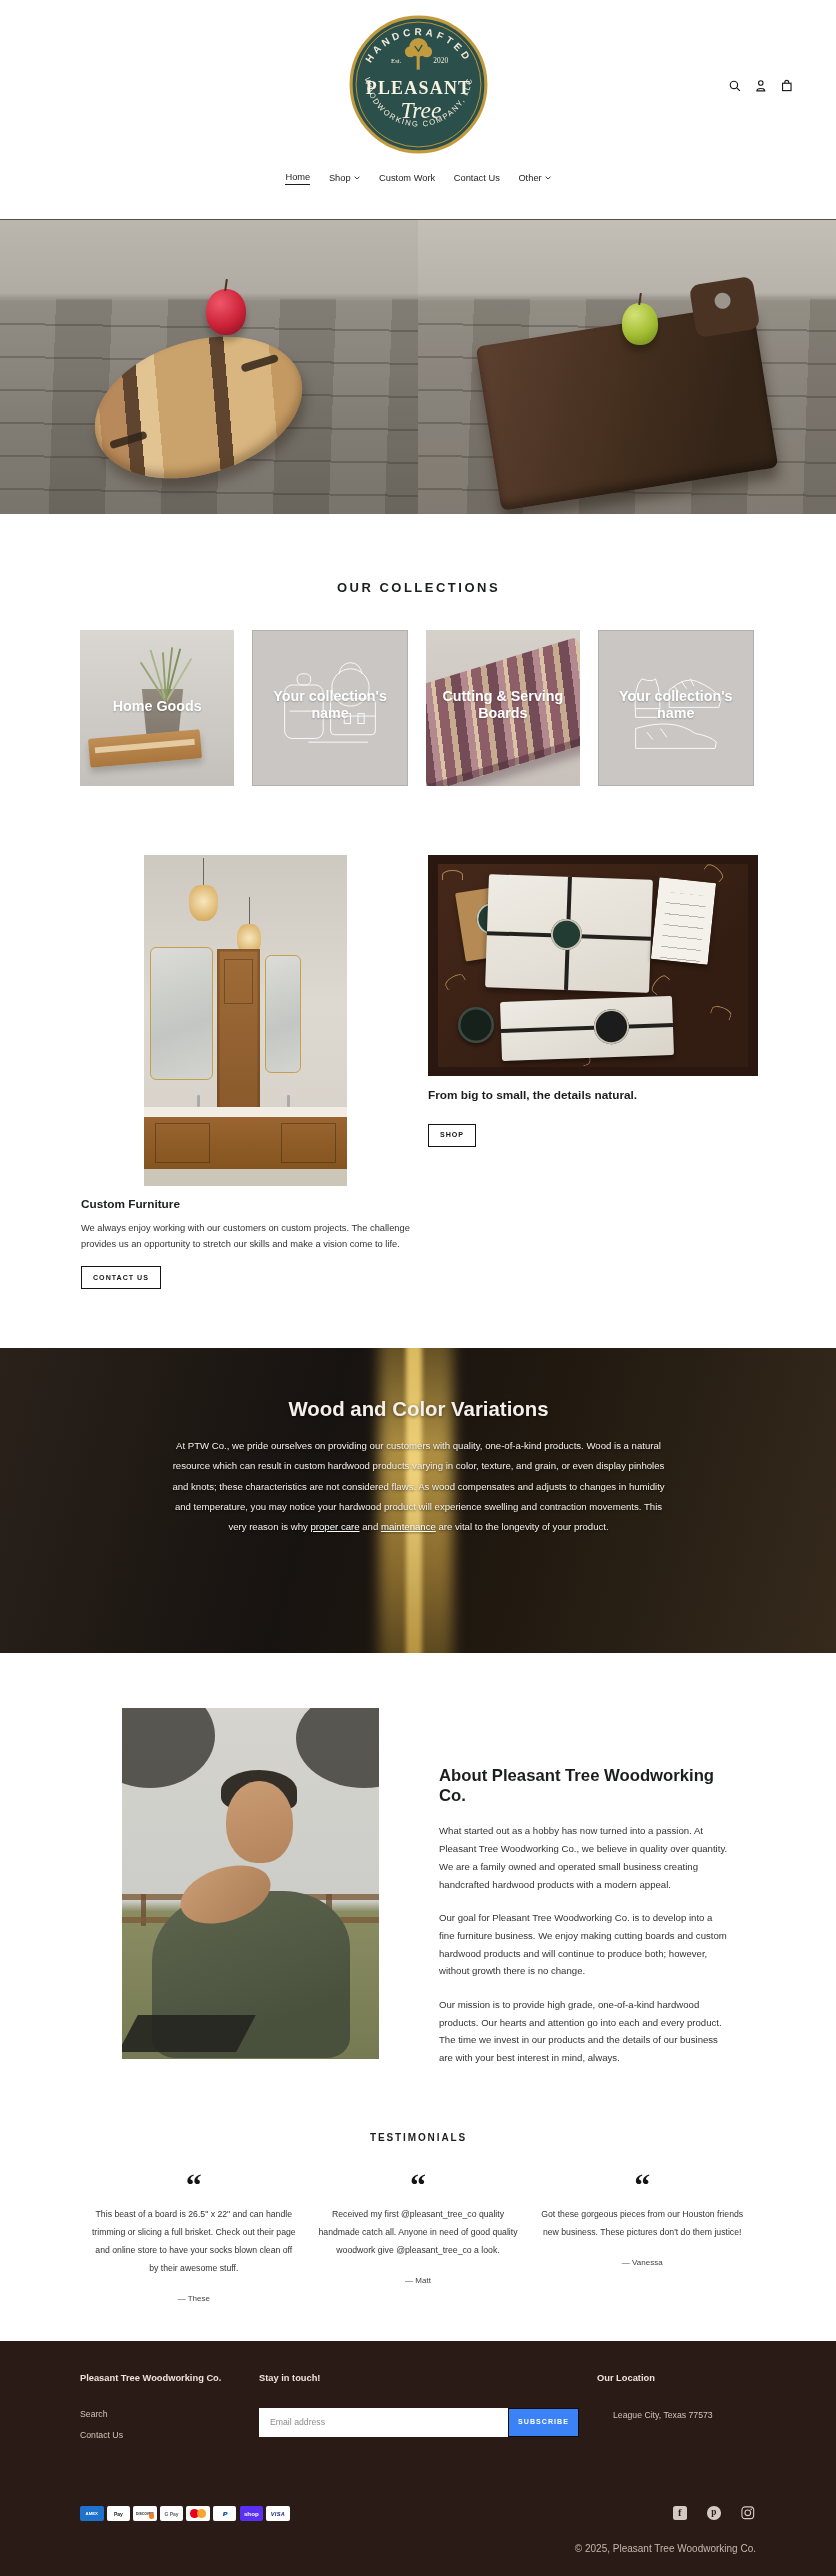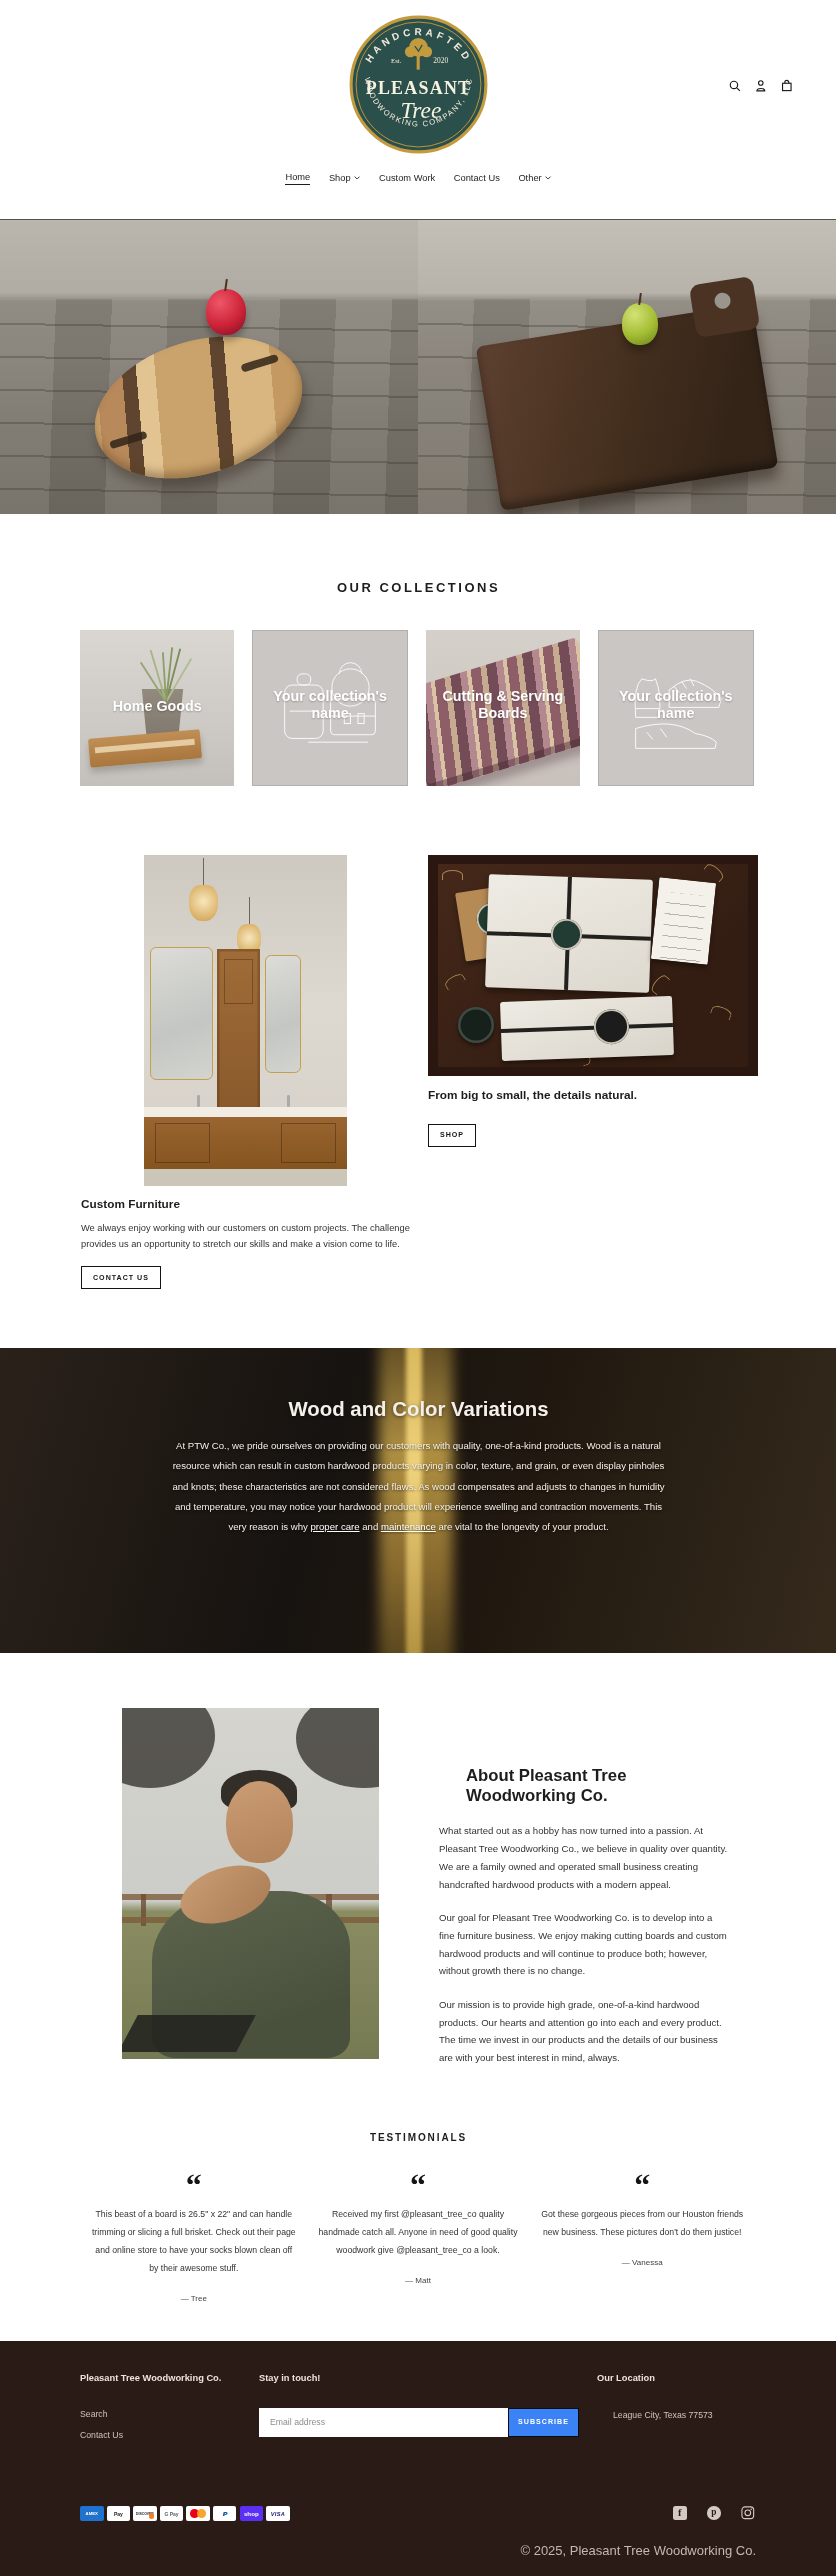--- a/index.html
+++ b/index.html
@@ -112,21 +112,21 @@
   .tr1 { left:-37px; top:-25px; width:130px; height:105px; } .tr2 { left:174px; top:-18.6px; width:136px; height:99px; }
   .about-img .rail { position:absolute; left:0; width:100%; height:5.6px; background:#7d5c3c; opacity:.8; }
   .r1 { top:186px; } .r2 { top:209px; height:3.7px; }
   .about-img .post { position:absolute; top:186px; width:5.6px; height:32px; background:#6b4e33; opacity:.8; }
   .about-img .torso { position:absolute; left:30px; top:183px; width:198px; height:167px; background:linear-gradient(160deg,#5f664f,#49503c 75%); border-radius:42% 34% 12% 12%; }
   .about-img .head { position:absolute; left:104px; top:73px; width:67px; height:82px; background:linear-gradient(160deg,#cb9d74,#b3835c); border-radius:50% 50% 44% 46%; }
   .about-img .hair { position:absolute; left:99px; top:62px; width:76px; height:41px; background:#332e28; border-radius:60% 60% 30% 40%; }
   .about-img .hands { position:absolute; left:57px; top:160px; width:93px; height:53px; background:linear-gradient(150deg,#cb9d74,#aa7c55); border-radius:50%; transform:rotate(-18deg); }
   .about-img .laptop { position:absolute; left:6.2px; bottom:7.4px; width:118px; height:37px; background:#23251f; transform:skewX(-28deg); opacity:.9; }
   .about-text { position:absolute; left:439px; top:1766px; width:290px; }
-  .about-text h2 { font-size:16.7px; color:#1c1d1d; margin-bottom:16px;margin-left:27px; }
+  .about-text h2 { font-size:16.7px; color:#1c1d1d; margin-bottom:16px; }
   .about-text p { font-size:9.6px; line-height:1.86; color:#333; margin-bottom:15.5px; }
 
   
   .testi-title { top:2132px; font-size:10px; letter-spacing:1.9px; }
   .testi-row { position:absolute; left:91px; top:2169px; width:654px; display:flex; gap:18.6px; }
   .testi { flex:1 1 0; text-align:center; }
   .testi .qm { font-family:"Liberation Serif", serif; font-weight:bold; font-size:32px; line-height:1; height:27px; color:#151515; }
   .testi p { font-size:8.7px; line-height:2.08; color:#333; margin-top:8.7px; }
   .testi .auth { margin-top:17.4px; font-size:8px; color:#444; }
 
@@ -152,21 +152,21 @@
   .pay-mc .mc1 { left:3.7px; background:#eb001b; } .pay-mc .mc2 { left:10.5px; background:#f79e1b; opacity:.92; }
   .pay-paypal { color:#253b80; font-style:italic; font-size:6.2px; text-shadow:0.8px 0 #179bd7; }
   .pay-shop { background:#5a31f4; color:#fff; font-size:6.2px; font-weight:bold; }
   .pay-visa { color:#1a1f71; font-style:italic; font-size:5.6px; letter-spacing:0.3px; }
   .soc-row { position:absolute; left:673px; top:165px; display:flex; gap:20.4px; align-items:center; }
   .soc { width:13.6px; height:13.6px; cursor:pointer; position:relative; }
   .soc-fb { background:#d5cac3; border-radius:2.5px; text-align:center; }
   .soc-fb span { font-family:"Liberation Serif",serif; font-weight:bold; font-size:10.5px; color:#2a1b16; line-height:13.6px; }
   .soc-pin { background:#d5cac3; border-radius:50%; text-align:center; }
   .soc-pin span { font-family:"Liberation Serif",serif; font-weight:bold; font-size:9.3px; color:#2a1b16; line-height:13.6px; }
-  .f-copy { position:absolute; right:81px; top:202px; font-size:13px; color:#c4b8b0; }
+  .f-copy { position:absolute; right:81px; top:202px; font-size:10px; color:#c4b8b0; }
 
   .ph-label { color:#fff; }
 </style>
 </head>
 <body>
 
 <div id="page">
 
   <div class="logo-wrap">
     <svg width="141" height="141" viewBox="0 0 228 228">
@@ -376,21 +376,21 @@
     <p>What started out as a hobby has now turned into a passion. At Pleasant Tree Woodworking Co., we believe in quality over quantity. We are a family owned and operated small business creating handcrafted hardwood products with a modern appeal.</p>
     <p>Our goal for Pleasant Tree Woodworking Co. is to develop into a fine furniture business. We enjoy making cutting boards and custom hardwood products and will continue to produce both; however, without growth there is no change.</p>
     <p>Our mission is to provide high grade, one-of-a-kind hardwood products. Our hearts and attention go into each and every product. The time we invest in our products and the details of our business are with your best interest in mind, always.</p>
   </div>
 
   <h2 class="sec-title testi-title">TESTIMONIALS</h2>
   <div class="testi-row">
     <div class="testi">
       <div class="qm">“</div>
       <p>This beast of a board is 26.5" x 22" and can handle trimming or slicing a full brisket. Check out their page and online store to have your socks blown clean off by their awesome stuff.</p>
-      <div class="auth">— Tree</div>
+      <div class="auth">— These</div>
     </div>
     <div class="testi">
       <div class="qm">“</div>
       <p>Received my first @pleasant_tree_co quality handmade catch all. Anyone in need of good quality woodwork give @pleasant_tree_co a look.</p>
       <div class="auth">— Matt</div>
     </div>
     <div class="testi">
       <div class="qm">“</div>
       <p>Got these gorgeous pieces from our Houston friends new business. These pictures don't do them justice!</p>
       <div class="auth">— Vanessa</div>

